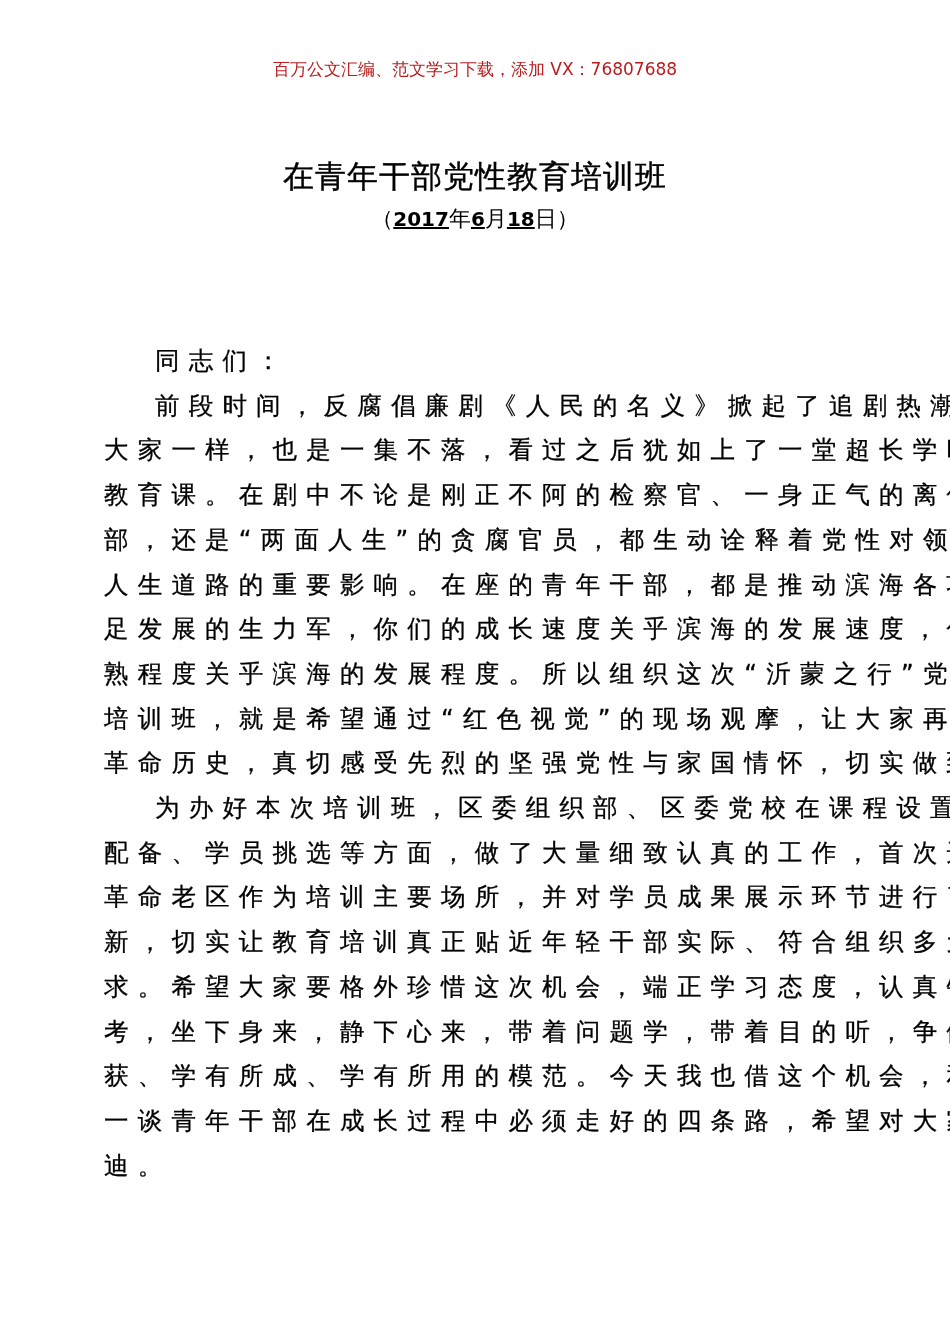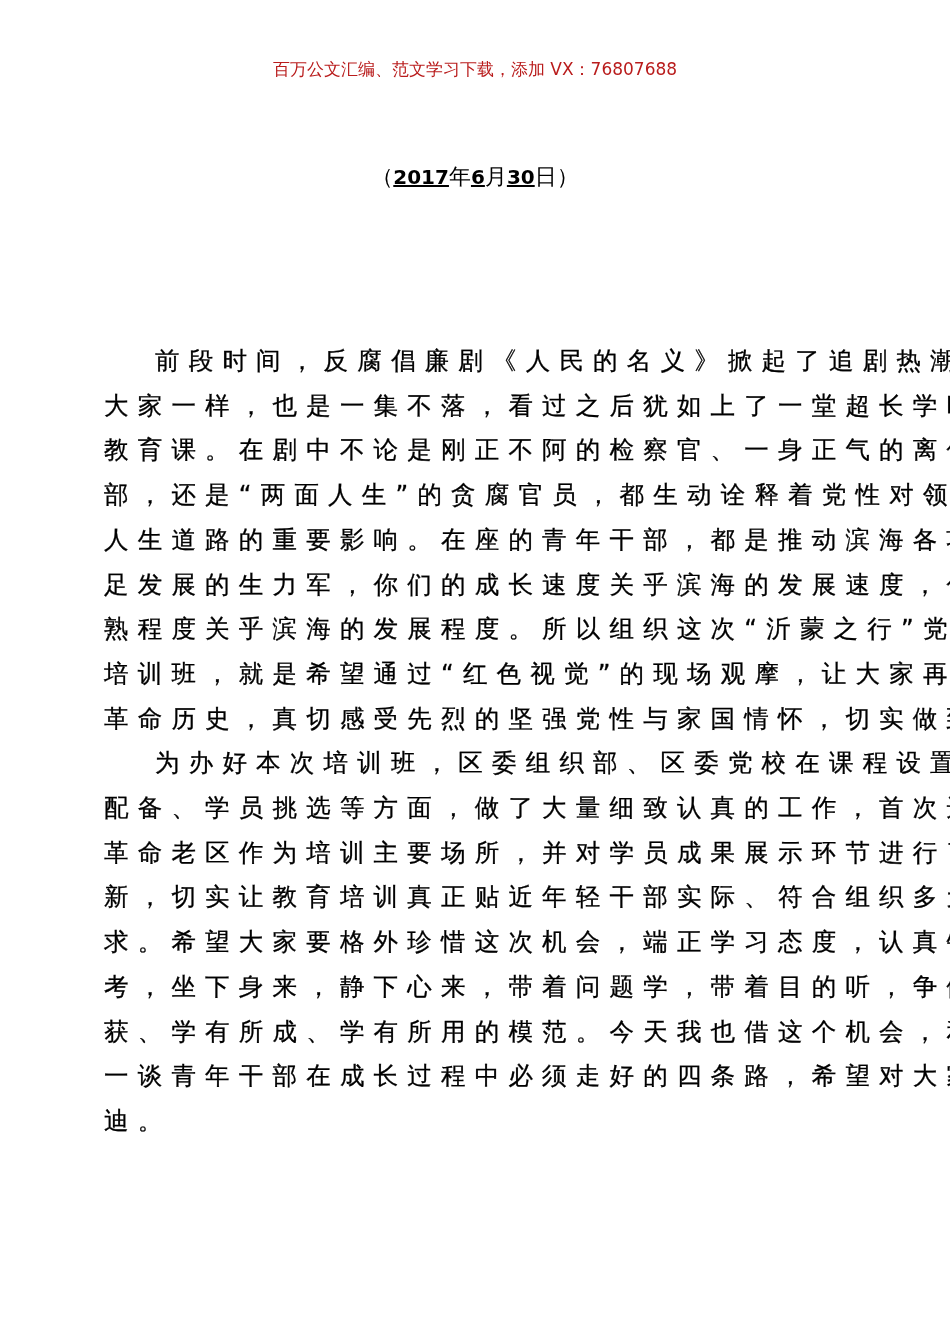--- a/index.html
+++ b/index.html
@@ -72,24 +72,26 @@
     .body-text .indent {
       padding-left: 51px;
     }
   </style>
 </head>
 <body>
 
 <div class="watermark">百万公文汇编、范文学习下载，添加 VX：76807688</div>
 
 <div class="title-block">
-  <div class="title-date"><span>（</span><span class="num">2017</span><span>年</span><span class="num">6</span><span>月</span><span class="num">30</span><span>日</span><span>）</span></div>
+  <div class="title-line">在青年干部党性教育培训班</div>
+  <div class="title-date"><span>（</span><span class="num">2017</span><span>年</span><span class="num">6</span><span>月</span><span class="num">18</span><span>日</span><span>）</span></div>
 </div>
 
 <div class="body-text">
+  <span class="line indent">同志们：</span>
 
   <div>
     <span class="line indent">前段时间，反腐倡廉剧《人民的名义》掀起了追剧热潮，我跟</span>
     <span class="line">大家一样，也是一集不落，看过之后犹如上了一堂超长学时的党性</span>
     <span class="line">教育课。在剧中不论是刚正不阿的检察官、一身正气的离休老干</span>
     <span class="line">部，还是“两面人生”的贪腐官员，都生动诠释着党性对领导干部</span>
     <span class="line">人生道路的重要影响。在座的青年干部，都是推动滨海各项事业长</span>
     <span class="line">足发展的生力军，你们的成长速度关乎滨海的发展速度，你们的成</span>
     <span class="line">熟程度关乎滨海的发展程度。所以组织这次“沂蒙之行”党性教育</span>
     <span class="line">培训班，就是希望通过“红色视觉”的现场观摩，让大家再次重温</span>

